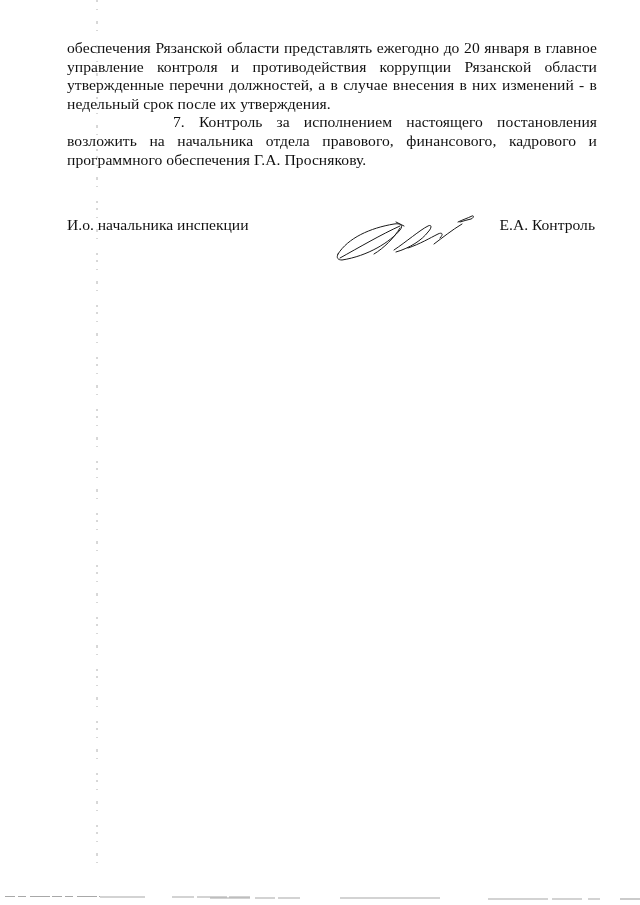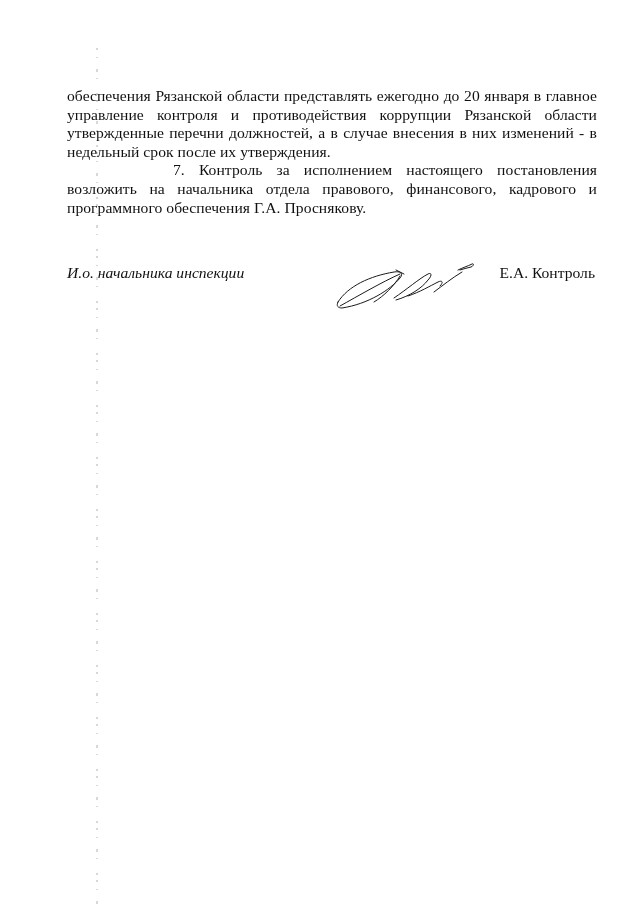--- a/index.html
+++ b/index.html
@@ -13,21 +13,20 @@
       position: relative;
       overflow: hidden;
       font-family: "Liberation Serif", serif;
       color: #111111;
     }
     .page {
       position: absolute;
       left: 0; top: 0;
       width: 640px; height: 805px;
       background: #ffffff;
-      margin-top: 48px;
     }
     .body-text {
       position: absolute;
       left: 67px;
       top: 39px;
       width: 530px;
       font-size: 15.6px;
       line-height: 18.6px;
       text-align: justify;
       letter-spacing: 0.05px;
@@ -47,21 +46,20 @@
       width: 530px;
       height: 20px;
       font-size: 15.6px;
       line-height: 18.6px;
     }
     .sig-title {
       position: absolute;
       left: 0;
       top: 0;
       white-space: nowrap;
-      font-style: italic;
     }
     .sig-name {
       position: absolute;
       right: 2px;
       top: 0;
       white-space: nowrap;
     }
     .signature {
       position: absolute;
       left: 334px;

